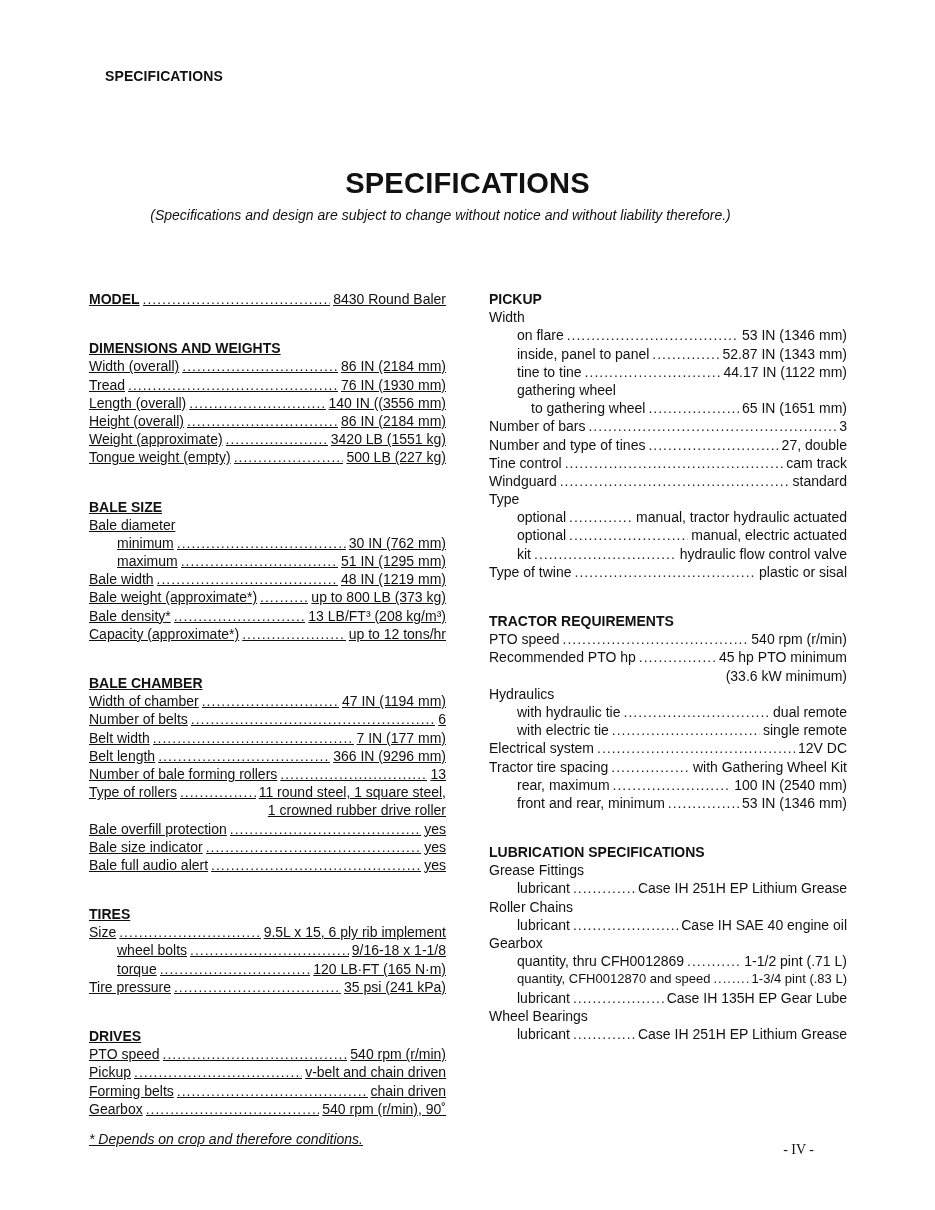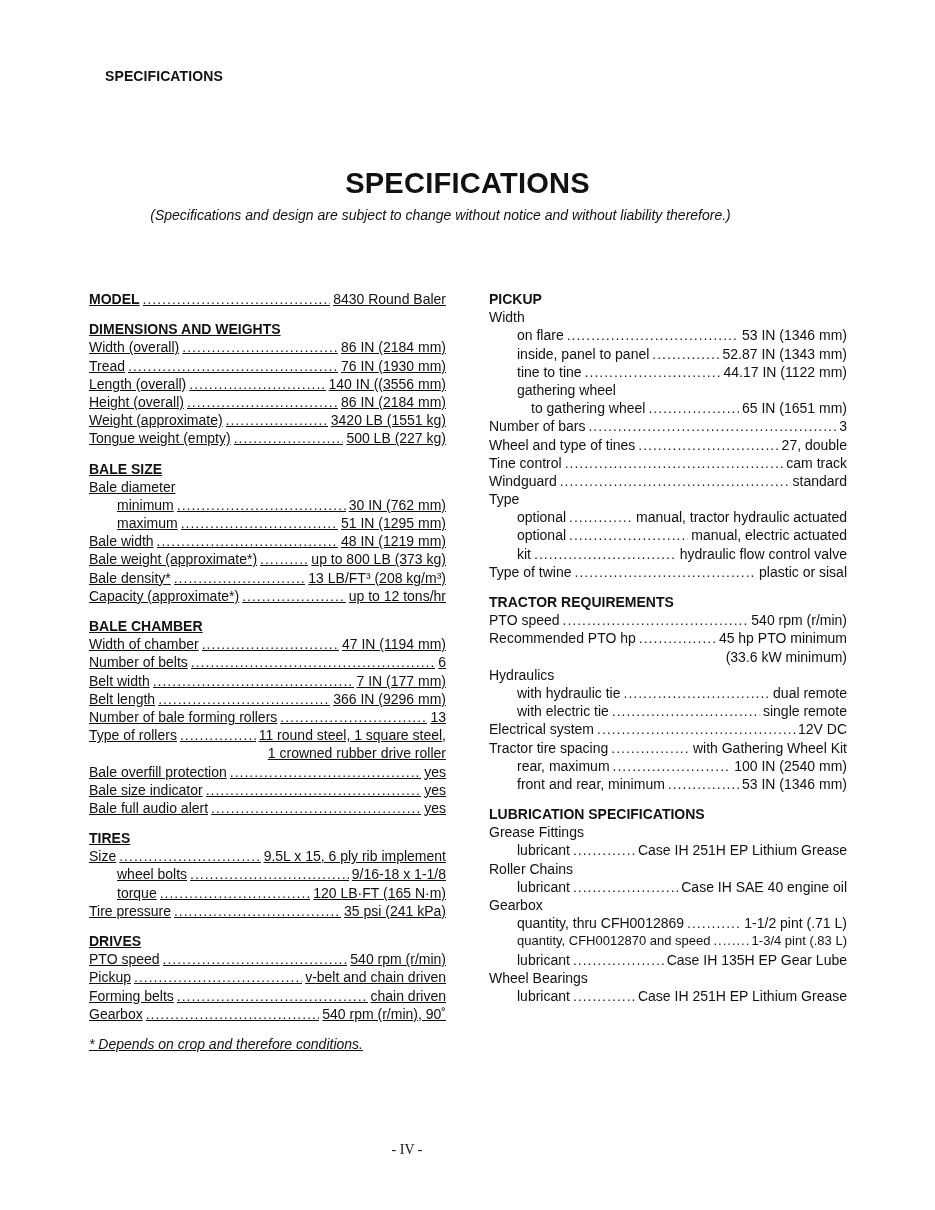--- a/index.html
+++ b/index.html
@@ -29,28 +29,28 @@
   .line .lbl { flex: 0 0 auto; }
   .line .dots { flex: 1 1 auto; overflow: hidden; margin: 0 3px; letter-spacing: 1px; color: #222; }
   .line .dots::before {
     content: "................................................................................................................................................";
   }
   .line .val { flex: 0 0 auto; }
   .line.ind1 { padding-left: 28px; }
   .line.cont { justify-content: flex-end; }
   .model-line .lbl { font-weight: bold; }
   .sec-head {
-    font-size: 14px; font-weight: bold; height: 18.2px; line-height: 18.2px; margin-top: 12px;
+    font-size: 14px; font-weight: bold; height: 18.2px; line-height: 18.2px; margin-top: 31px;
   }
   .sec-head.first { margin-top: 0; }
   .footnote {
     font-size: 14px; font-style: italic; margin-top: 12px; height: 18px; line-height: 18px;
   }
   .page-num {
-    position: absolute; left: 0; width: 814px; top: 1142px; text-align: center;
+    position: absolute; left: 0; width: 814px; top: 1142px; text-align: right;
     font-family: "Liberation Serif", serif; font-size: 14px;
   }
 </style>
 </head>
 <body>
 
 <div class="running-head">SPECIFICATIONS</div>
 <div class="title">SPECIFICATIONS</div>
 <div class="subtitle">(Specifications and design are subject to change without notice and without liability therefore.)</div>
 
@@ -252,21 +252,21 @@
       <span class="lbl">to gathering wheel</span>
       <span class="dots"></span>
       <span class="val">65 IN (1651 mm)</span>
     </div>
   <div class="line">
       <span class="lbl">Number of bars</span>
       <span class="dots"></span>
       <span class="val">3</span>
     </div>
   <div class="line">
-      <span class="lbl">Wheel and type of tines</span>
+      <span class="lbl">Number and type of tines</span>
       <span class="dots"></span>
       <span class="val">27, double</span>
     </div>
   <div class="line">
       <span class="lbl">Tine control</span>
       <span class="dots"></span>
       <span class="val">cam track</span>
     </div>
   <div class="line">
       <span class="lbl">Windguard</span>

